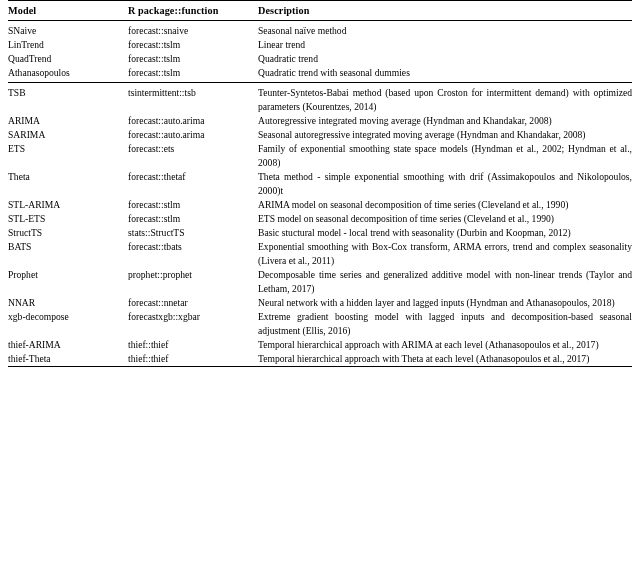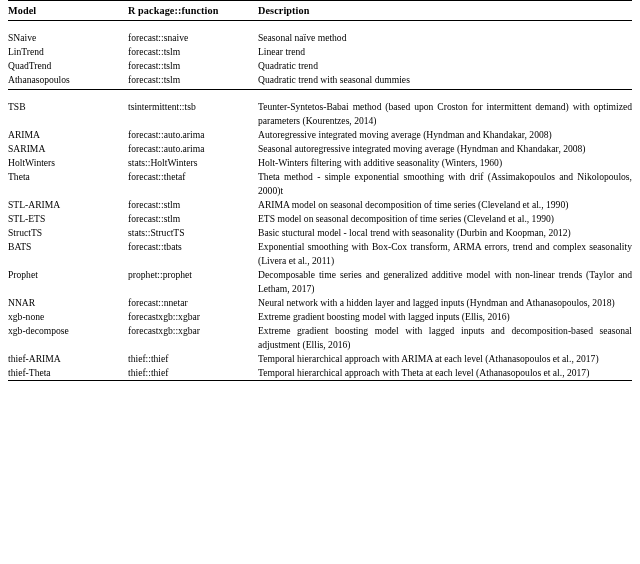--- a/index.html
+++ b/index.html
@@ -57,21 +57,21 @@
     padding: 3.5px 8px 4px 0;
     font-size: 10.2px;
     letter-spacing: 0.1px;
   }
   tbody tr.data-row > td {
     vertical-align: top;
     padding: 0 8px 0 0;
     line-height: 14px;
   }
   tbody tr.data-row.first-in-group > td {
-    padding-top: 10px;
+    padding-top: 3px;
   }
   tbody tr.data-row > td.desc {
     text-align: justify;
     text-justify: inter-word;
     padding-right: 0;
     hyphens: manual;
     margin-top: 44px;
   }
   tbody tr.data-row > td.model,
   tbody tr.data-row > td.fn {
@@ -143,23 +143,23 @@
           <td class="model">ARIMA</td>
           <td class="fn">forecast::auto.arima</td>
           <td class="desc">Autoregressive integrated moving average (Hyndman and Khandakar, 2008)</td>
         </tr>
         <tr class="data-row">
           <td class="model">SARIMA</td>
           <td class="fn">forecast::auto.arima</td>
           <td class="desc">Seasonal autoregressive integrated moving average (Hyndman and Khandakar, 2008)</td>
         </tr>
         <tr class="data-row">
-          <td class="model">HoltWinters</td>
-          <td class="fn">stats::HoltWinters</td>
-          <td class="desc">Holt-Winters filtering with additive seasonality (Winters, 1960)</td>
+          <td class="model">ETS</td>
+          <td class="fn">forecast::ets</td>
+          <td class="desc">Family of exponential smoothing state space models (Hyndman et al., 2002; Hyndman et al., 2008)</td>
         </tr>
         <tr class="data-row">
           <td class="model">Theta</td>
           <td class="fn">forecast::thetaf</td>
           <td class="desc">Theta method - simple exponential smoothing with drif (Assimakopoulos and Nikolopoulos, 2000)t</td>
         </tr>
         <tr class="data-row">
           <td class="model">STL-ARIMA</td>
           <td class="fn">forecast::stlm</td>
           <td class="desc">ARIMA model on seasonal decomposition of time series (Cleveland et al., 1990)</td>
@@ -181,25 +181,20 @@
         </tr>
         <tr class="data-row">
           <td class="model">Prophet</td>
           <td class="fn">prophet::prophet</td>
           <td class="desc">Decomposable time series and generalized additive model with non-linear trends (Taylor and Letham, 2017)</td>
         </tr>
         <tr class="data-row">
           <td class="model">NNAR</td>
           <td class="fn">forecast::nnetar</td>
           <td class="desc">Neural network with a hidden layer and lagged inputs (Hyndman and Athanasopoulos, 2018)</td>
-        </tr>
-        <tr class="data-row">
-          <td class="model">xgb-none</td>
-          <td class="fn">forecastxgb::xgbar</td>
-          <td class="desc">Extreme gradient boosting model with lagged inputs (Ellis, 2016)</td>
         </tr>
         <tr class="data-row">
           <td class="model">xgb-decompose</td>
           <td class="fn">forecastxgb::xgbar</td>
           <td class="desc">Extreme gradient boosting model with lagged inputs and decomposition-based seasonal adjustment (Ellis, 2016)</td>
         </tr>
         <tr class="data-row">
           <td class="model">thief-ARIMA</td>
           <td class="fn">thief::thief</td>
           <td class="desc">Temporal hierarchical approach with ARIMA at each level (Athanasopoulos et al., 2017)</td>

